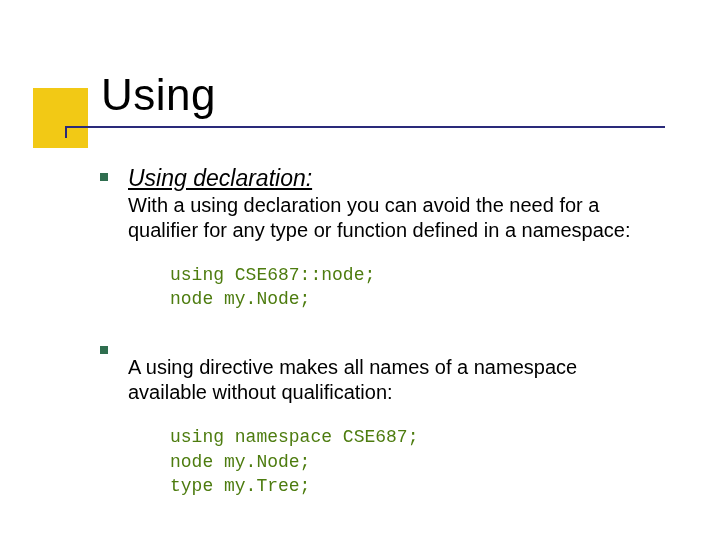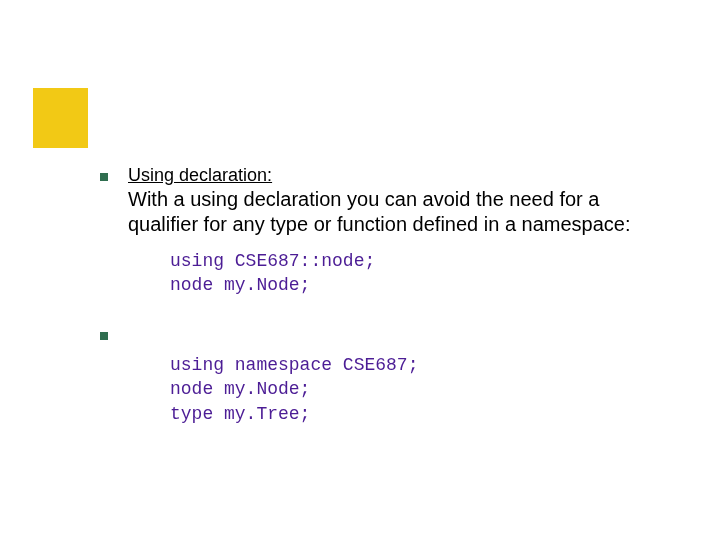--- a/index.html
+++ b/index.html
@@ -66,59 +66,66 @@
   }
   .bullet {
     position: absolute;
     left: 0;
     top: 9px;
     width: 8px;
     height: 8px;
     background: #2f6e4f;
   }
   .heading {
-    font-size: 18px;
+    font-size: 23px;
     line-height: 1.25;
     text-decoration: underline;
+    font-style: italic;
   }
   .desc {
     font-size: 20px;
     line-height: 1.25;
   }
   .code {
     font-family: "Courier New", Courier, monospace;
     font-size: 18px;
     line-height: 1.35;
     white-space: pre;
-    margin: 12px 0 0 42px;
-    color: #4c1d95;
+    margin: 20px 0 0 42px;
+    color: #4d7c0f;
   }
   .group2 { margin-top: 26px; }
 </style>
 </head>
 <body>
 
 <div class="slide">
 
   <div class="accent-block"></div>
 
+  <div class="title-wrap">
+    <h1 class="title">Using</h1>
+    <div class="title-underline"></div>
+    <div class="title-tick"></div>
+  </div>
 
   <div class="body">
 
     <div class="item">
       <span class="bullet"></span>
       <span class="heading">Using declaration:</span><br>
       <span class="desc">With a using declaration you can avoid the need for a qualifier for any type or function defined in a namespace:</span>
       <div class="code">using CSE687::node;
 node my.Node;</div>
     </div>
 
     <div class="item group2">
       <span class="bullet"></span>
       <br>
+      <span class="desc">A using directive makes all names of a namespace available without qualification:</span>
       <div class="code">using namespace CSE687;
 node my.Node;
 type my.Tree;</div>
     </div>
 
   </div>
 
 </div>
 
 </body></html>

